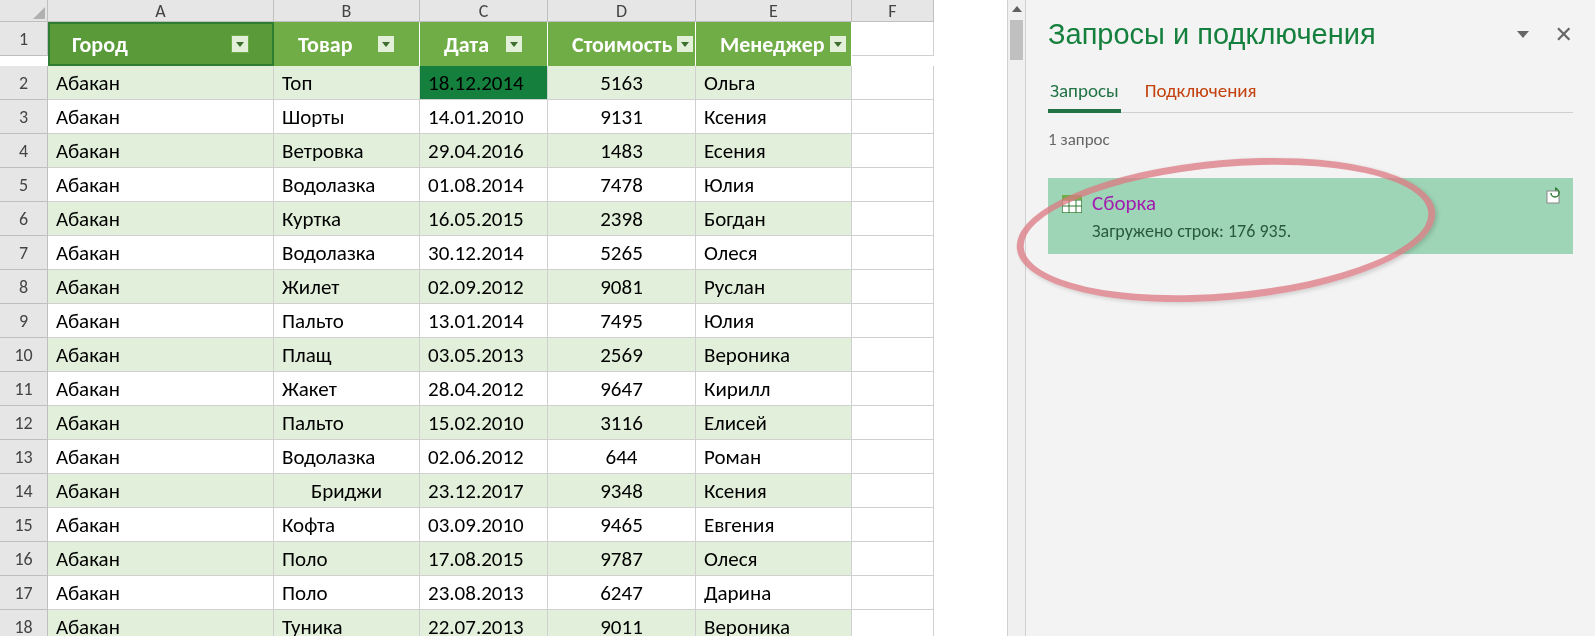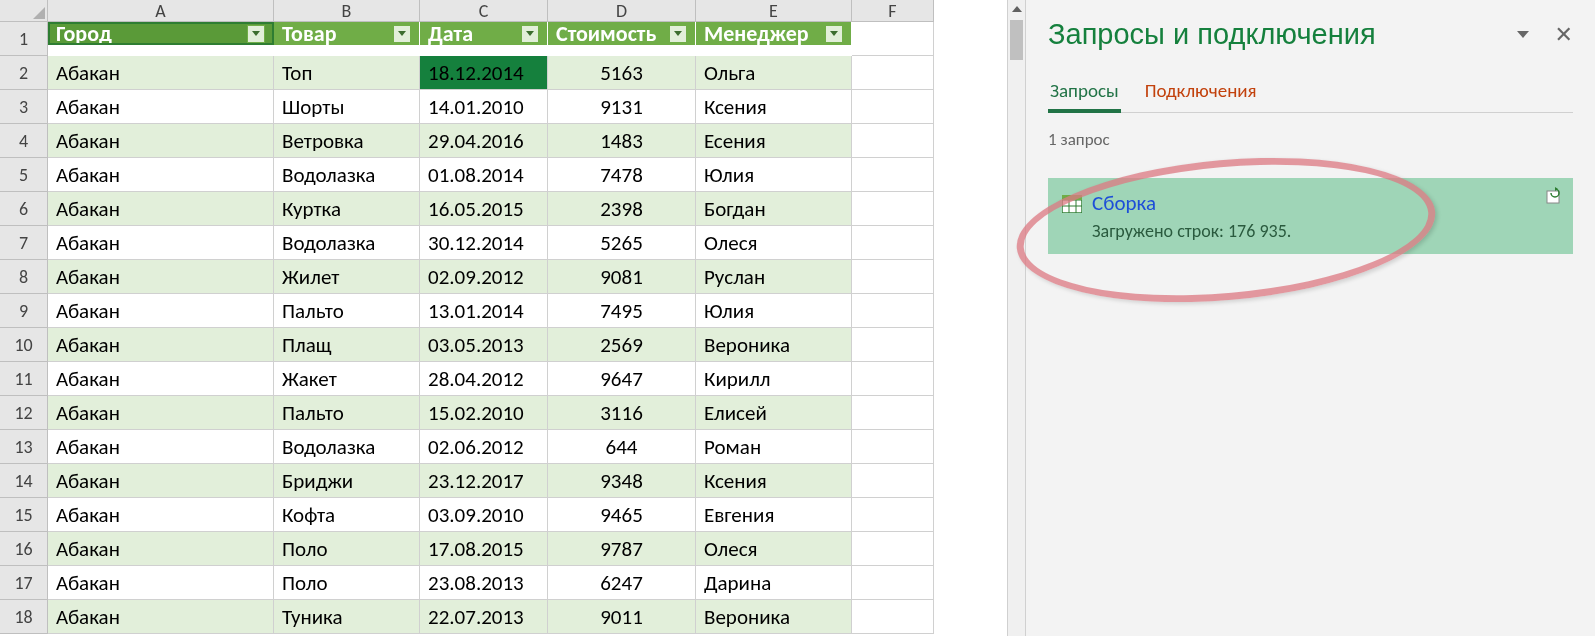--- a/index.html
+++ b/index.html
@@ -55,23 +55,23 @@
   text-align: center;
   font-size: 18px;
   color: #444;
   height: 34px;
   line-height: 34px;
 }
 .table-header-cell {
   background: #70ad47;
   color: #fff;
   font-weight: bold;
-  padding: 4px 8px;
+  padding: 4px 24px;
   border-right: 1px solid #fff;
-  height: 23px;
+  height: 44px;
   display: flex;
   align-items: center;
   justify-content: space-between;
   font-size: 22px;
 }
 .table-header-cell.selected {
   outline: 2px solid #2e7d32;
   outline-offset: -2px;
   background: #5a9a38;
 }
@@ -206,21 +206,21 @@
 }
 .table-icon {
   width: 20px; height: 18px;
   margin-top: 4px;
   flex-shrink: 0;
 }
 .table-icon svg { width: 100%; height: 100%; }
 .query-info { flex: 1; }
 .query-name {
   font-size: 21px;
-  color: #1d4ed8;
+  color: #a21caf;
   margin-bottom: 4px;
 }
 .query-status {
   font-size: 18px;
   color: #2a5a3e;
 }
 .refresh-icon {
   position: absolute;
   right: 10px;
   top: 8px;
@@ -352,21 +352,21 @@
       <div class="empty-cell"></div>
       <div class="row-header">13</div>
       <div class="data-cell row-odd" style="background: rgb(255, 255, 255);">Абакан</div>
       <div class="data-cell row-odd" style="background: rgb(255, 255, 255);">Водолазка</div>
       <div class="data-cell row-odd" style="background: rgb(255, 255, 255);">02.06.2012</div>
       <div class="data-cell num row-odd" style="background: rgb(255, 255, 255);">644</div>
       <div class="data-cell row-odd" style="background: rgb(255, 255, 255);">Роман</div>
       <div class="empty-cell"></div>
       <div class="row-header">14</div>
       <div class="data-cell row-even" style="background: rgb(226, 239, 218);">Абакан</div>
-      <div class="data-cell row-even" style="background: rgb(226, 239, 218);">Бриджи</div>
+      <div class="data-cell row-even" style="background: rgb(226, 239, 218); text-align: center;">Бриджи</div>
       <div class="data-cell row-even" style="background: rgb(226, 239, 218);">23.12.2017</div>
       <div class="data-cell num row-even" style="background: rgb(226, 239, 218);">9348</div>
       <div class="data-cell row-even" style="background: rgb(226, 239, 218);">Ксения</div>
       <div class="empty-cell"></div>
       <div class="row-header">15</div>
       <div class="data-cell row-odd" style="background: rgb(255, 255, 255);">Абакан</div>
       <div class="data-cell row-odd" style="background: rgb(255, 255, 255);">Кофта</div>
       <div class="data-cell row-odd" style="background: rgb(255, 255, 255);">03.09.2010</div>
       <div class="data-cell num row-odd" style="background: rgb(255, 255, 255);">9465</div>
       <div class="data-cell row-odd" style="background: rgb(255, 255, 255);">Евгения</div>

